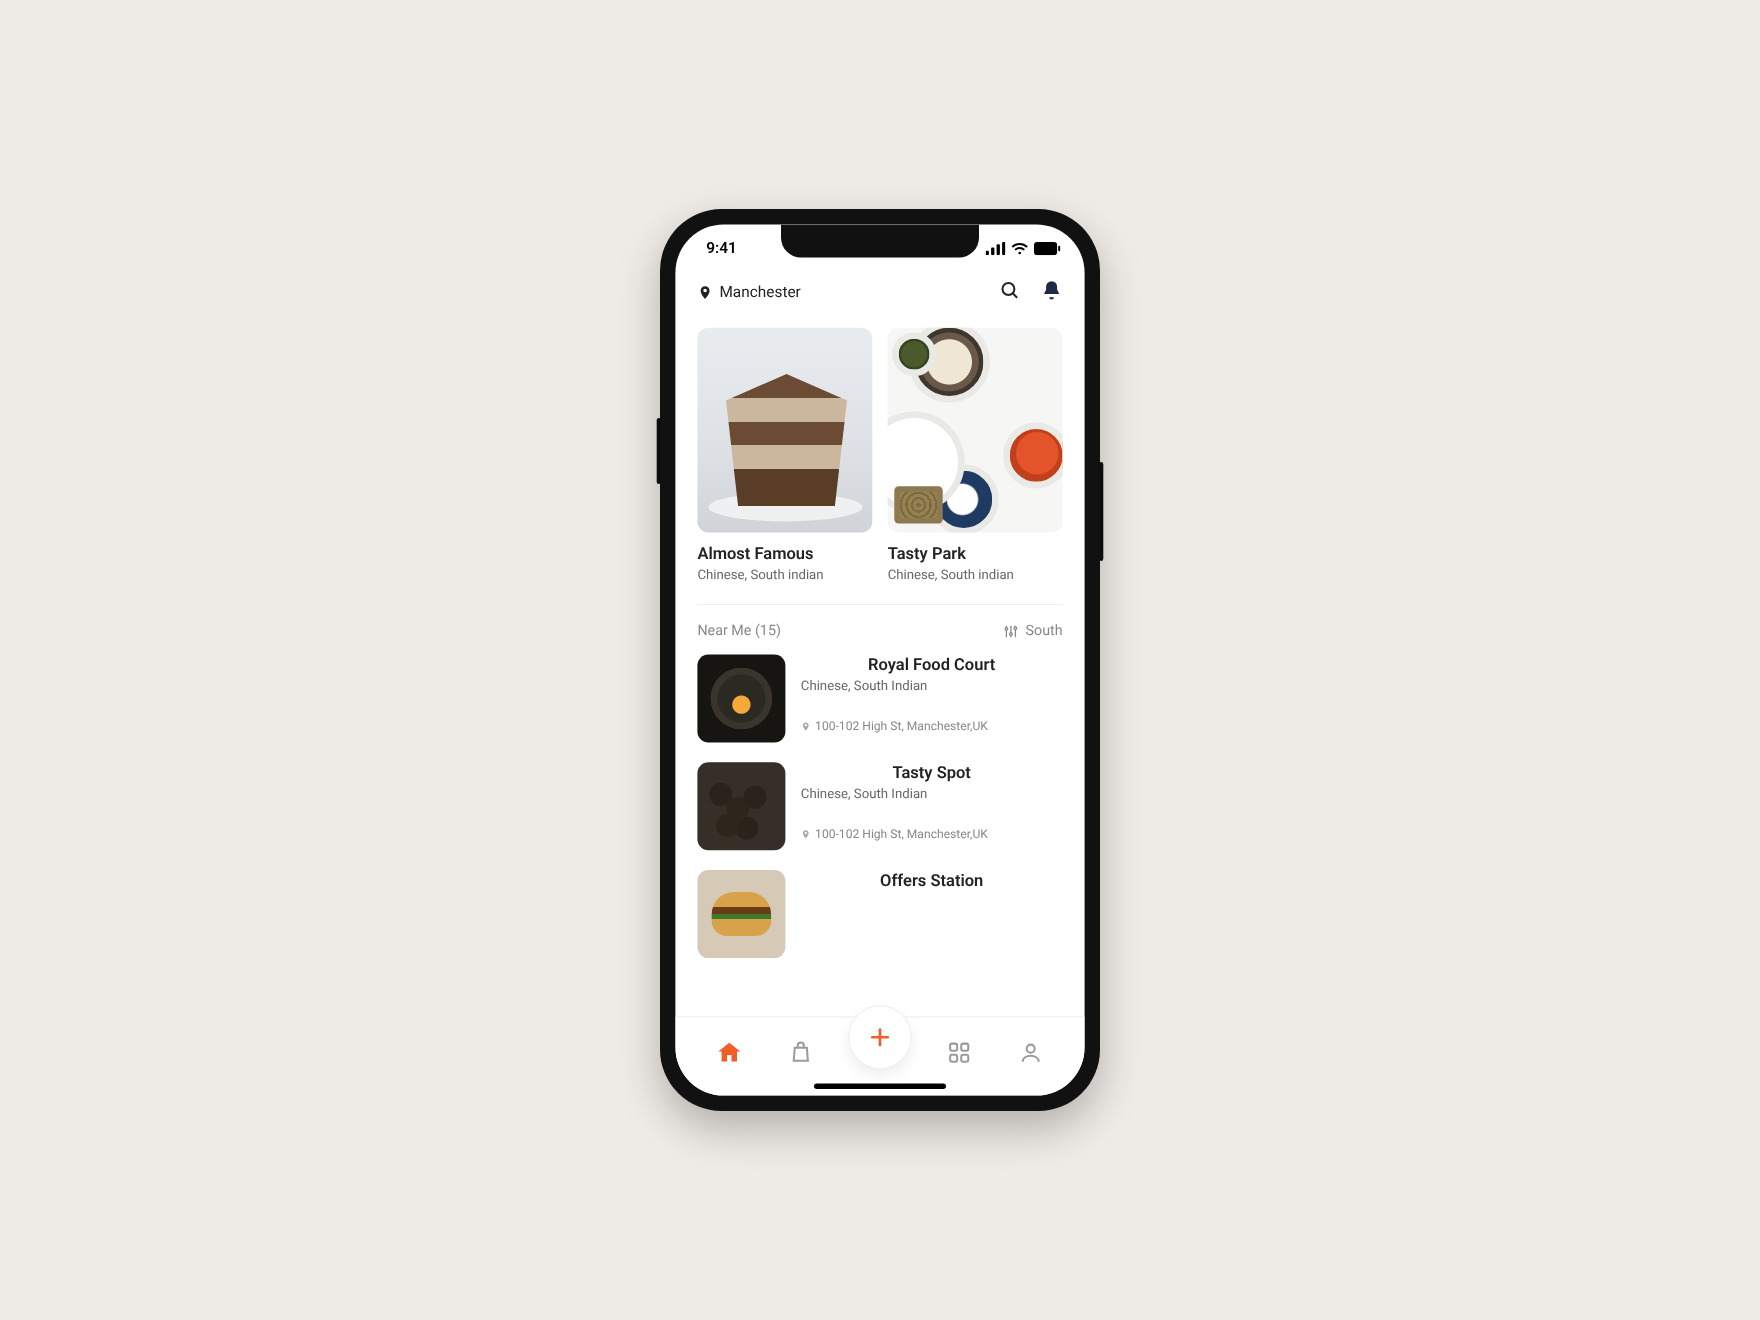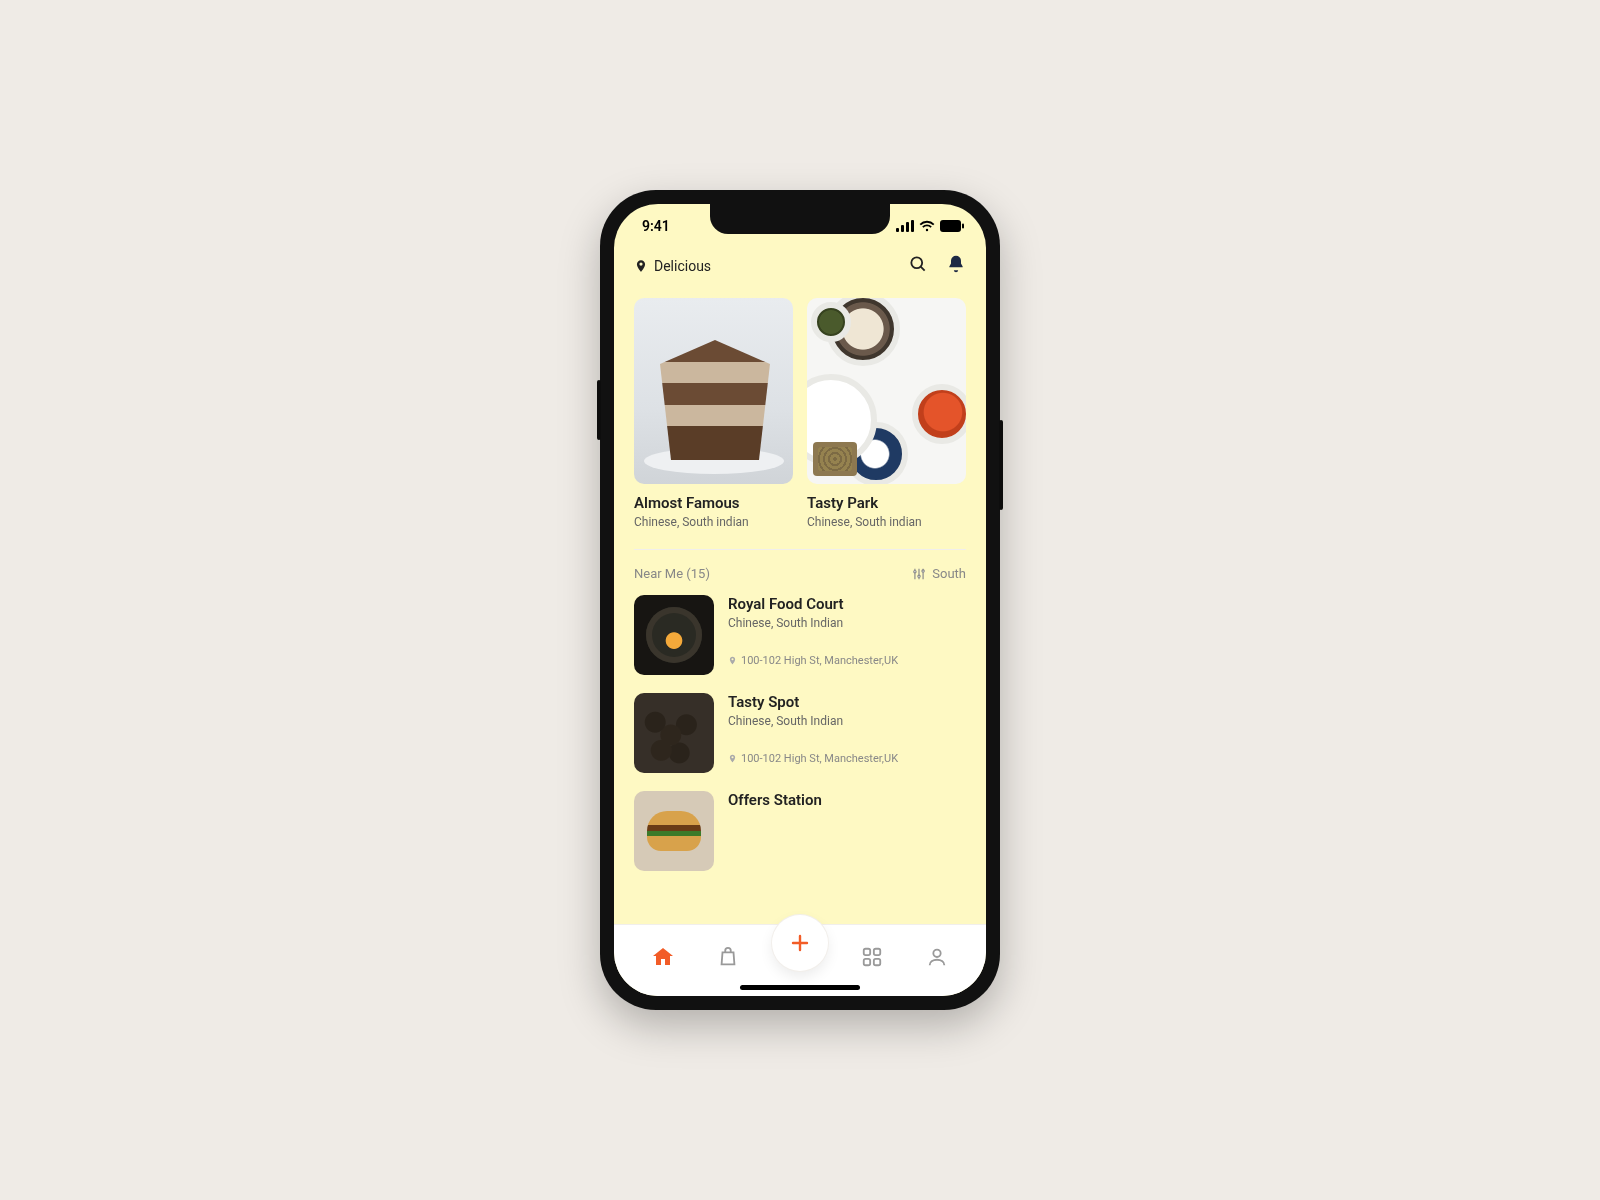--- a/index.html
+++ b/index.html
@@ -16,21 +16,21 @@
     padding: 14px;
     box-shadow: 0 16px 40px rgba(0,0,0,.25);
     position: relative;
   }
   .phone::before, .phone::after {
     content: ""; position: absolute; background: #0d0d0d; border-radius: 3px;
   }
   .phone::before { left: -3px; top: 190px; width: 4px; height: 60px; }
   .phone::after  { right: -3px; top: 230px; width: 4px; height: 90px; }
   .screen {
-    width: 100%; height: 100%; background: #fef9c3;
+    width: 100%; height: 100%; background: #ffffff;
     border-radius: 44px; overflow: hidden; position: relative;
   }
   .notch {
     position: absolute; top: 0; left: 50%; transform: translateX(-50%);
     width: 180px; height: 30px; background: #111;
     border-bottom-left-radius: 18px; border-bottom-right-radius: 18px;
     z-index: 50;
   }
   .status-bar {
     height: 44px; display: flex; align-items: center;
@@ -88,21 +88,21 @@
       radial-gradient(circle at 74% 34%, #2a231b 0 10px, transparent 11px),
       radial-gradient(circle at 32% 74%, #2e261d 0 10px, transparent 11px),
       radial-gradient(circle at 62% 78%, #2a231b 0 10px, transparent 11px);
   }
   .thumb.burger { background:#d6cab7; }
   .thumb.burger::after{ content:""; position:absolute; left:50%; top:50%; width:54px; height:40px; transform:translate(-50%,-50%);
     background: linear-gradient(#d8a24b 0 34%, #6a3c16 34% 50%, #3c7a2a 50% 62%, #d8a24b 62% 100%);
     border-radius: 20px 20px 14px 14px;
   }
   .rest-info { flex:1; min-width:0; }
-  .r-title { font-size: 15px; font-weight: 600; color:#222; }
+  .r-title { font-size: 15px; font-weight: 600; color:#222;text-align:center; }
   .r-sub { font-size: 12px; color:#666; margin-top: 3px; }
   .r-addr { font-size: 11px; color:#888; margin-top: 24px; display:flex; align-items:center; gap:4px;text-align:right; }
   .r-addr svg { flex-shrink:0; }
 
   .tabbar {
     position:absolute; left:0; right:0; bottom:0; height:72px; background:#fff;
     border-top:1px solid #f1efec;
     display:flex; align-items:center; justify-content:space-around;
     padding: 2px 16px 10px;
   }
@@ -143,21 +143,21 @@
       </div>
     </div>
 
     <div class="content">
 
       <div class="loc-row">
         <div class="loc">
           <svg width="14" height="16" viewBox="0 0 24 24">
               <path d="M12 2C8 2 5 5.1 5 9c0 5.3 7 13 7 13s7-7.7 7-13c0-3.9-3-7-7-7Zm0 9.5A2.5 2.5 0 1 1 12 6a2.5 2.5 0 0 1 0 5.5Z" fill="#222"></path>
             </svg>
-          <span>Delicious</span>
+          <span>Manchester</span>
         </div>
         <div class="actions">
           <span>
             <svg width="20" height="20" viewBox="0 0 24 24" fill="none" stroke="#222" stroke-width="2.2">
                 <circle cx="10.5" cy="10.5" r="6.5"></circle>
                 <line x1="20" y1="20" x2="15.2" y2="15.2"></line>
               </svg>
           </span>
           <span>
             <svg width="20" height="20" viewBox="0 0 24 24">

